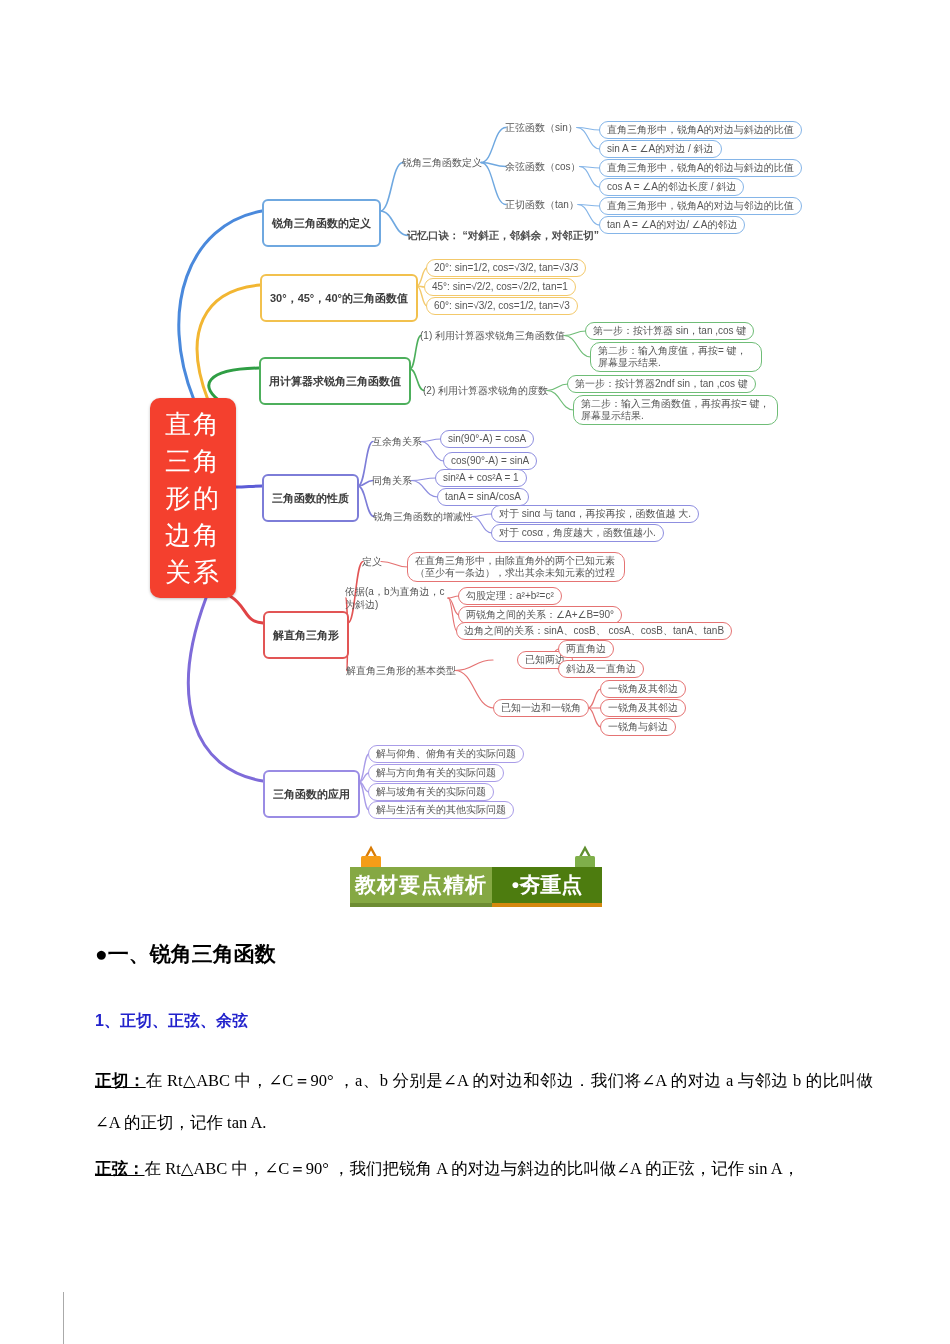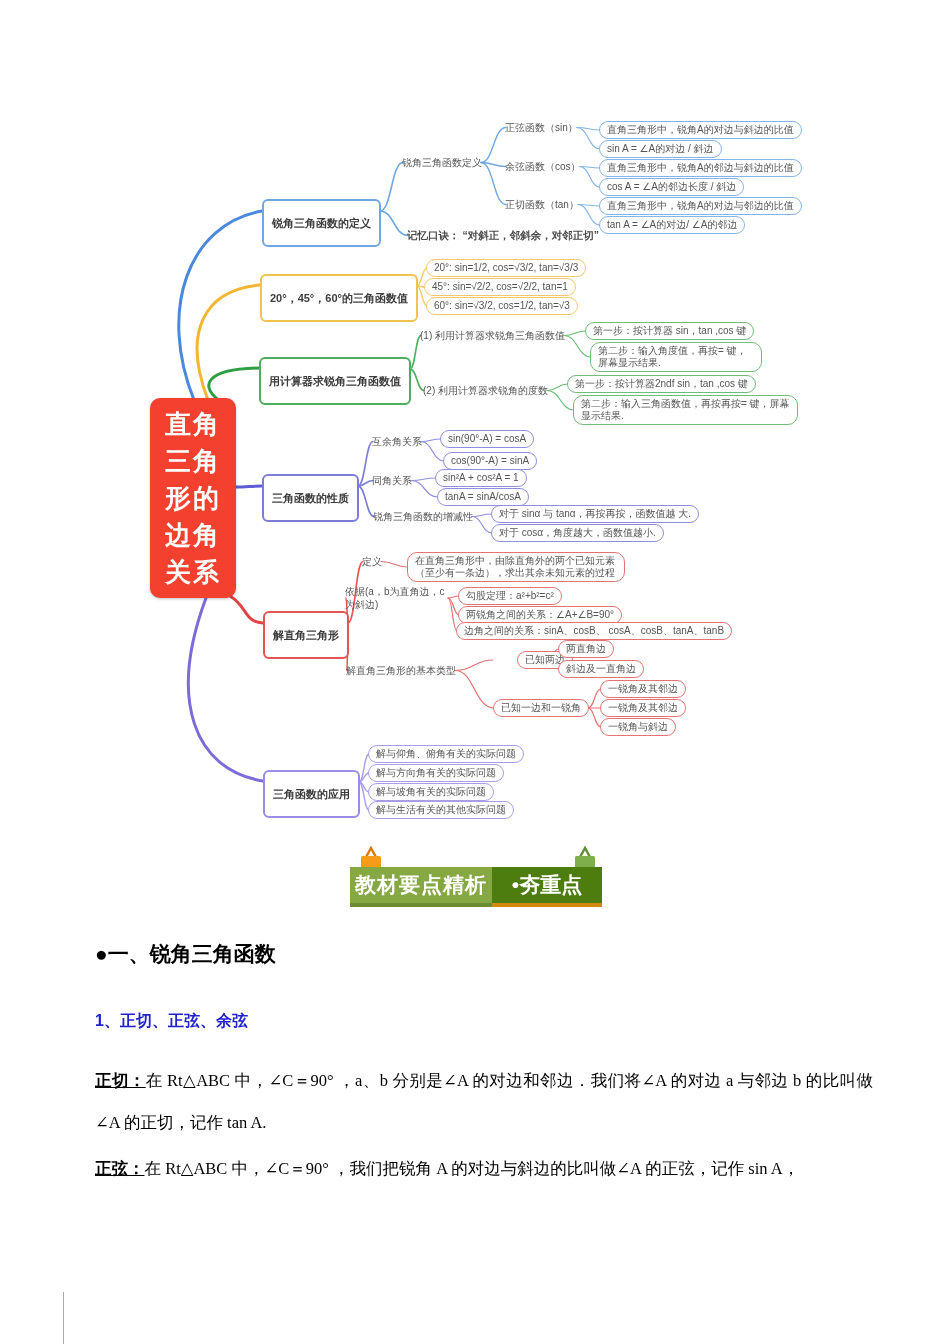--- a/index.html
+++ b/index.html
@@ -2,21 +2,21 @@
 <html><head>
 <meta charset="utf-8">
 <style>
   html,body{margin:0;padding:0;background:#fff;}
   .page{position:relative;width:950px;height:1344px;background:#fff;overflow:hidden;
         font-family:"Liberation Sans","DejaVu Sans",sans-serif;}
   #map{position:absolute;left:0;top:0;width:950px;height:840px;}
   #links{position:absolute;left:0;top:0;z-index:1;}
   .nd{position:absolute;z-index:2;box-sizing:border-box;}
   .root{left:150px;top:398px;width:86px;height:200px;background:#f4402e;border-radius:10px;
-        color:#fff;font-weight:700;font-size:26px;line-height:37px;letter-spacing:2px;
+        color:#fff;font-weight:400;font-size:26px;line-height:37px;letter-spacing:2px;
         display:flex;flex-direction:column;justify-content:center;text-align:center;
         box-shadow:0 1px 3px rgba(0,0,0,.25);}
   .bn{background:#fff;border:2px solid;border-radius:6px;font-weight:700;font-size:11px;
       color:#3c3c3c;padding:16px 8px;line-height:12px;white-space:nowrap;}
   .pill{background:#fff;border:1px solid;border-radius:10px;font-size:10px;color:#555;
         padding:2px 7px;line-height:12px;white-space:nowrap;}
   .pill.wrap{white-space:normal;}
   .tl{font-size:10px;color:#555;line-height:13px;white-space:nowrap;background:transparent;}
   .tl.wrap{white-space:normal;}
   .tl.strong{font-weight:700;color:#4a4a4a;font-size:10.5px;}
@@ -118,32 +118,32 @@
     <div class="nd tl" style="left:505px;top:121px">正弦函数（sin）</div>
     <div class="nd tl" style="left:505px;top:160px">余弦函数（cos）</div>
     <div class="nd tl" style="left:505px;top:198px">正切函数（tan）</div>
     <div class="nd pill p-blue" style="left:599px;top:121px">直角三角形中，锐角A的对边与斜边的比值</div>
     <div class="nd pill p-blue" style="left:599px;top:140px">sin A = ∠A的对边 / 斜边</div>
     <div class="nd pill p-blue" style="left:599px;top:159px">直角三角形中，锐角A的邻边与斜边的比值</div>
     <div class="nd pill p-blue" style="left:599px;top:178px">cos A = ∠A的邻边长度 / 斜边</div>
     <div class="nd pill p-blue" style="left:599px;top:197px">直角三角形中，锐角A的对边与邻边的比值</div>
     <div class="nd pill p-blue" style="left:599px;top:216px">tan A = ∠A的对边/ ∠A的邻边</div>
 
-    <div class="nd bn b-yellow" style="left:260px;top:274px">20°，45°，60°的三角函数值</div>
+    <div class="nd bn b-yellow" style="left:260px;top:274px">30°，45°，40°的三角函数值</div>
     <div class="nd pill p-yellow" style="left:426px;top:259px">20°: sin=1/2, cos=√3/2, tan=√3/3</div>
     <div class="nd pill p-yellow" style="left:424px;top:278px">45°: sin=√2/2, cos=√2/2, tan=1</div>
     <div class="nd pill p-yellow" style="left:426px;top:297px">60°: sin=√3/2, cos=1/2, tan=√3</div>
 
     <div class="nd bn b-green" style="left:259px;top:357px">用计算器求锐角三角函数值</div>
     <div class="nd tl" style="left:420px;top:329px">(1) 利用计算器求锐角三角函数值</div>
     <div class="nd tl" style="left:423px;top:384px">(2) 利用计算器求锐角的度数</div>
     <div class="nd pill p-green" style="left:585px;top:322px">第一步：按计算器 sin，tan ,cos 键</div>
     <div class="nd pill p-green wrap" style="left:590px;top:342px;width:172px">第二步：输入角度值，再按= 键，屏幕显示结果.</div>
     <div class="nd pill p-green" style="left:567px;top:375px">第一步：按计算器2ndf sin，tan ,cos 键</div>
-    <div class="nd pill p-green wrap" style="left:573px;top:395px;width:225px">第二步：输入三角函数值，再按再按= 键，屏幕显示结果.</div>
+    <div class="nd pill p-green wrap" style="left:573px;top:395px;width:205px">第二步：输入三角函数值，再按再按= 键，屏幕显示结果.</div>
 
     <div class="nd bn b-indigo" style="left:262px;top:474px">三角函数的性质</div>
     <div class="nd tl" style="left:372px;top:435px">互余角关系</div>
     <div class="nd tl" style="left:372px;top:474px">同角关系</div>
     <div class="nd tl" style="left:373px;top:510px">锐角三角函数的增减性</div>
     <div class="nd pill p-indigo" style="left:440px;top:430px">sin(90°-A) = cosA</div>
     <div class="nd pill p-indigo" style="left:443px;top:452px">cos(90°-A) = sinA</div>
     <div class="nd pill p-indigo" style="left:435px;top:469px">sin²A + cos²A = 1</div>
     <div class="nd pill p-indigo" style="left:437px;top:488px">tanA = sinA/cosA</div>
     <div class="nd pill p-indigo" style="left:491px;top:505px">对于 sinα 与 tanα，再按再按，函数值越 大.</div>

